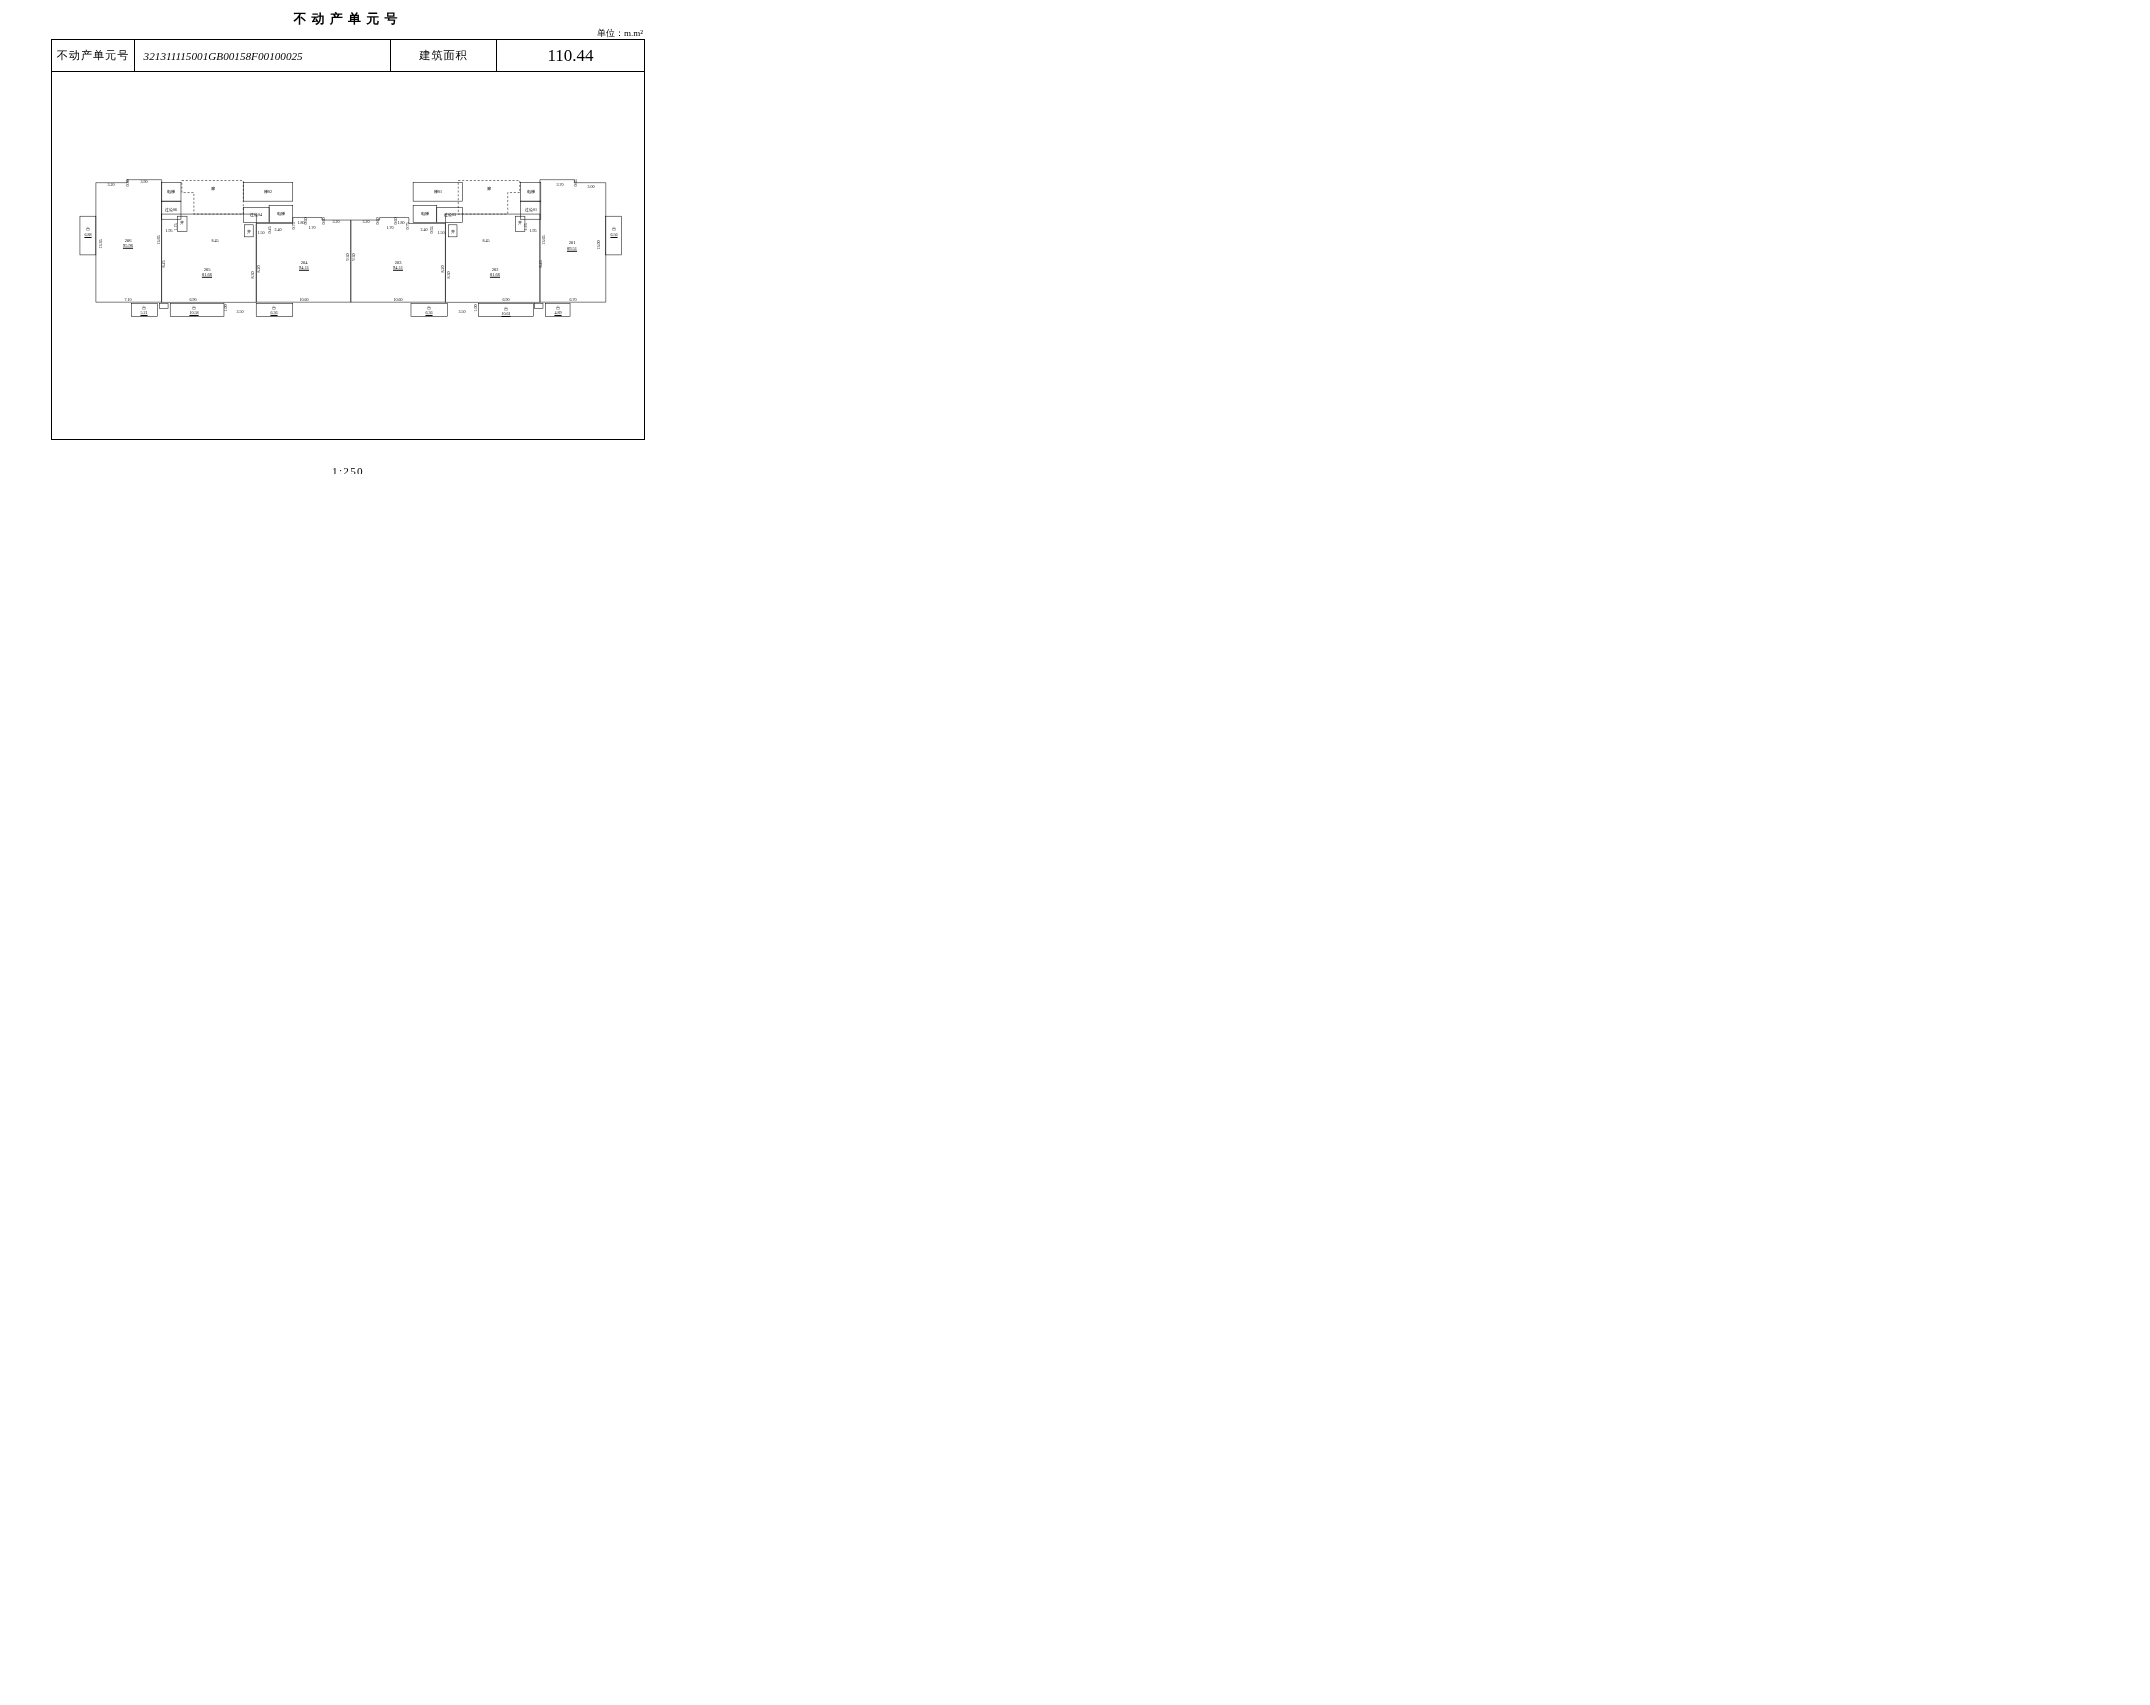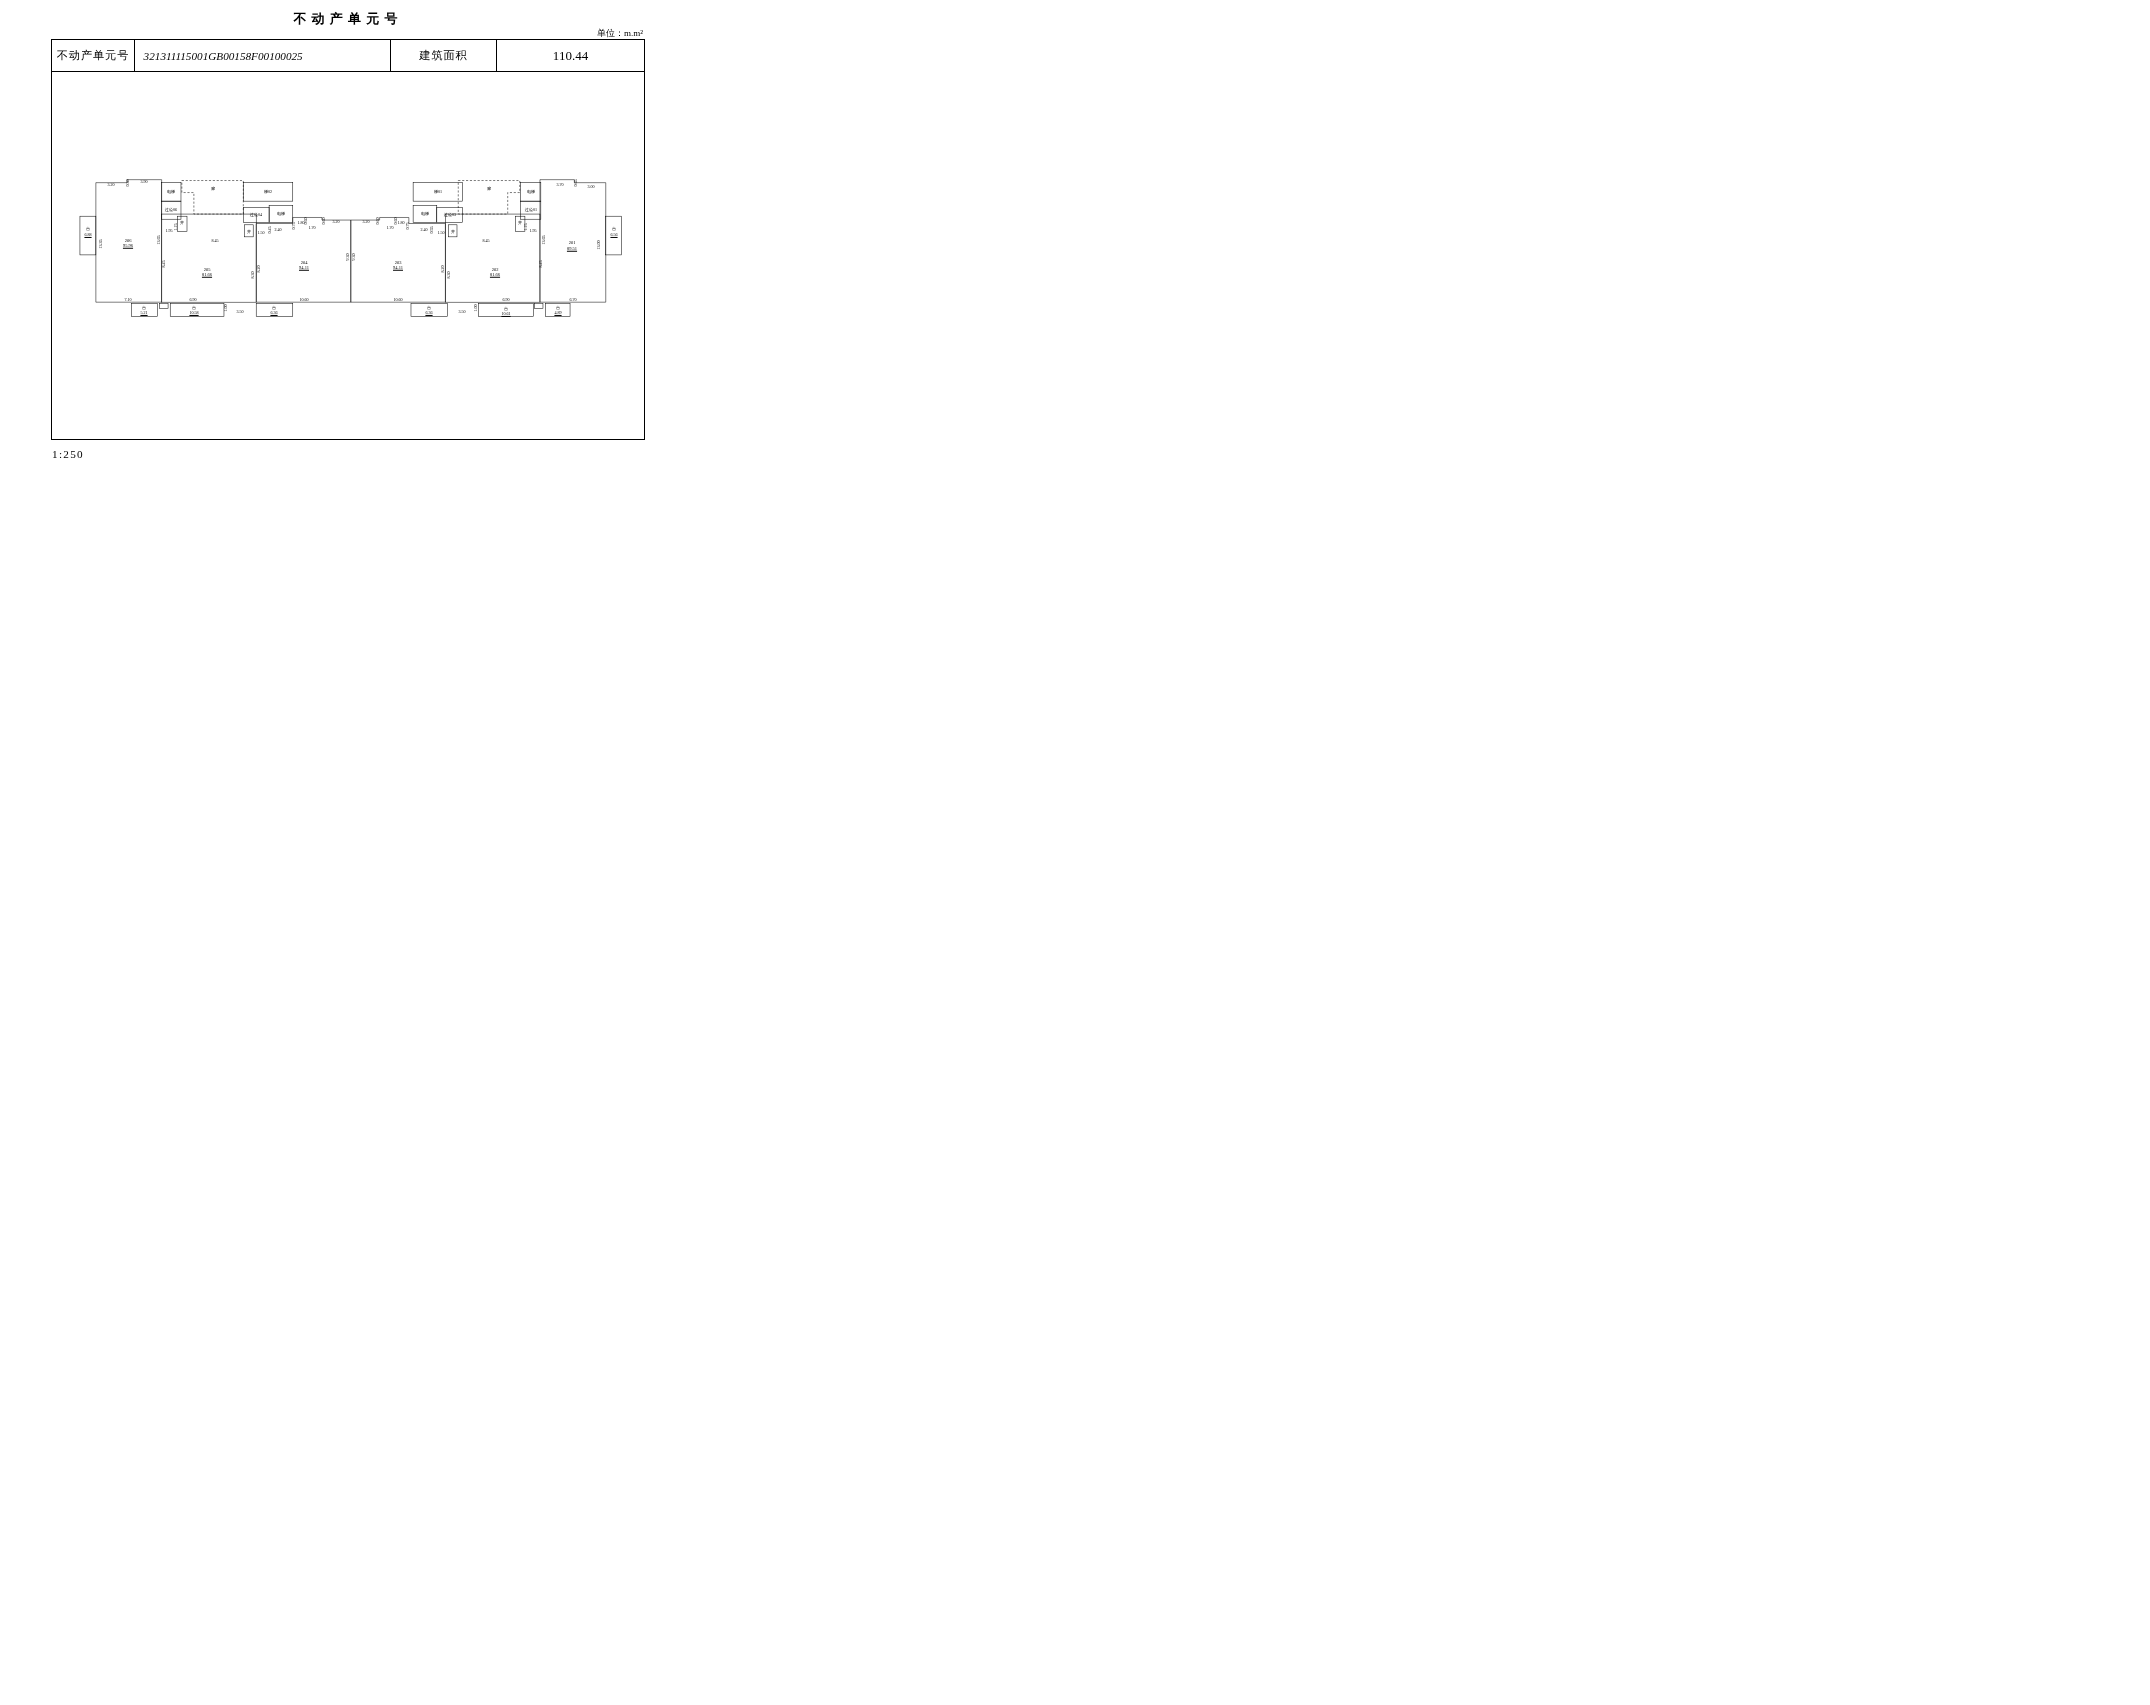--- a/index.html
+++ b/index.html
@@ -14,33 +14,33 @@
   .frame { position: absolute; left: 51px; top: 39px; width: 594px; height: 401px;
            border: 0.9px solid #000; background: #fff; }
   .trow { display: flex; border-bottom: 0.9px solid #000; }
   .trow.r1 { height: 32px; }
   .trow.r2 { height: 27.5px; }
   .cell { display: flex; align-items: center; overflow: hidden; }
   .cell.lab { justify-content: center; font-size: 11.2px; letter-spacing: 0.9px; }
   .c1 { width: 83px; border-right: 0.9px solid #000; }
   .c2 { width: 256px; border-right: 0.9px solid #000; padding-left: 8.6px; font-size: 11.2px; font-style: italic; }
   .c3 { width: 106px; border-right: 0.9px solid #000; }
-  .c4 { flex: 1; justify-content: center; font-size: 13px; }
+  .c4 { flex: 1; justify-content: center; font-size: 17px; }
 
   .drawing { position: relative; width: 592px; height: 340px; background: #fff; }
   .drawing svg { position: absolute; left: 0; top: 0; }
 
   .plan-labels { position: absolute; left: 0; top: 0; width: 592px; height: 340px; pointer-events: none; }
   .plab { position: absolute; transform: translate(-50%,-50%); font-size: 4.1px; line-height: 1;
           white-space: nowrap; color: #000; }
   .plab.rot { transform: translate(-50%,-50%) rotate(-90deg); }
   .plab.und { text-decoration: underline; text-underline-offset: 0.9px; }
   .plab[data-name^="room-"] { font-size: 4.5px; }
 
-  .scale-label { position: absolute; left: 52px; top: 448px; width: 592px; 
+  .scale-label { position: absolute; left: 52px; top: 465px; width: 592px; text-align: center;
                  font-size: 11.2px; letter-spacing: 1.3px; }
 </style>
 </head>
 <body>
 
 <div class="page" data-name="document-page">
 
   <div class="doc-title" data-name="page-title">不动产单元号</div>
   <div class="unit-note" data-name="unit-note">单位：m.m²</div>
 

